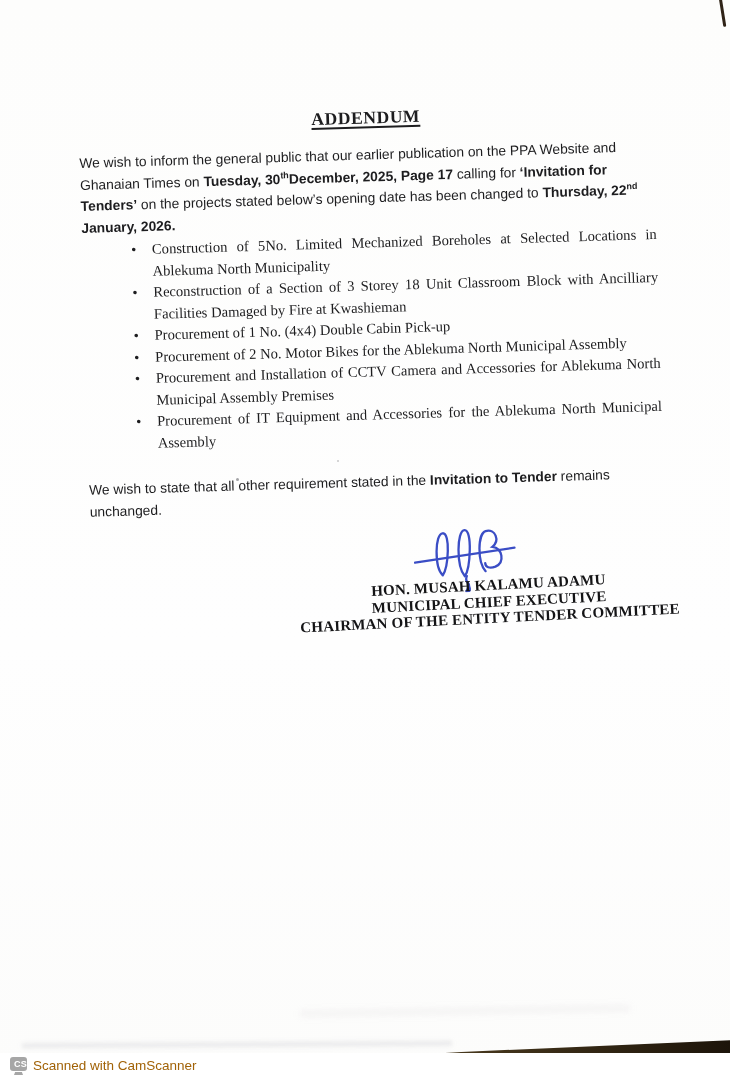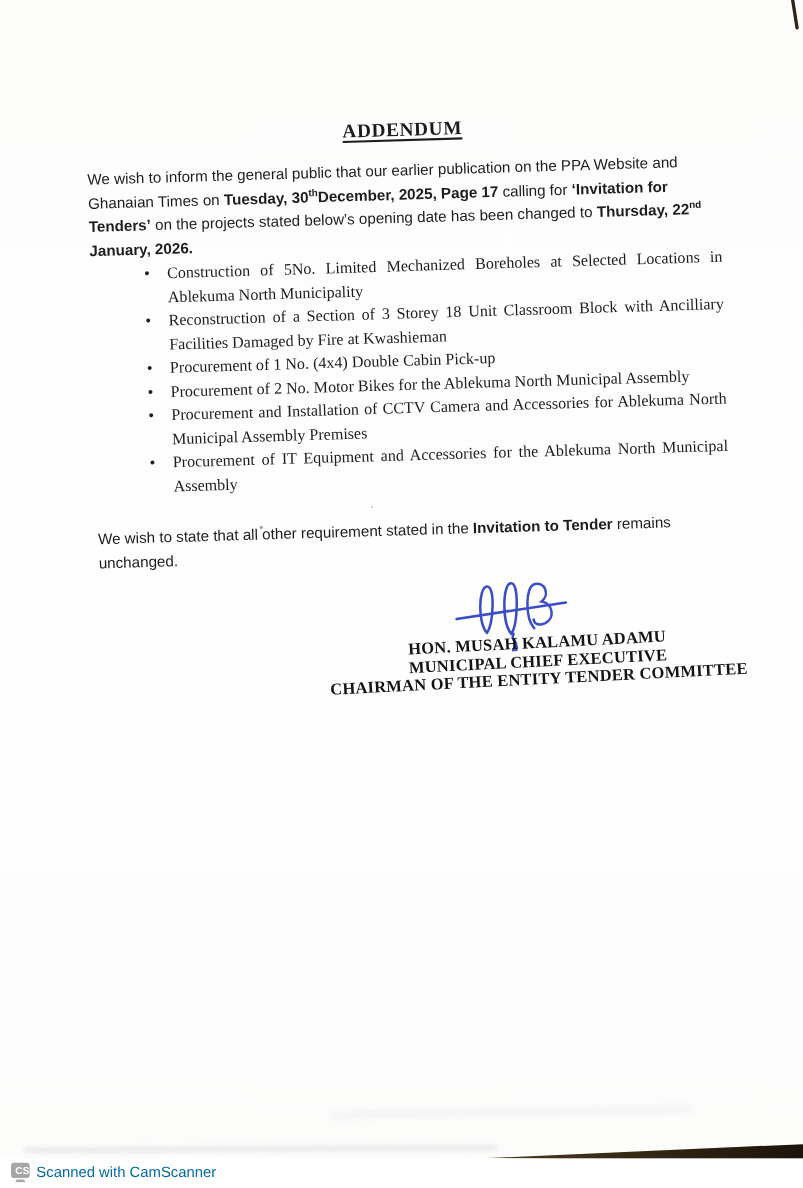--- a/index.html
+++ b/index.html
@@ -69,21 +69,21 @@
     background:#a6a6a6;border-radius:3px;color:#fff;
     font-family:"Liberation Sans", sans-serif;font-size:9px;font-weight:bold;
     text-align:right;line-height:14px;letter-spacing:.3px;
   }
   .cs-icon::after{
     content:"";position:absolute;left:4px;top:15px;width:9px;height:3px;
     background:#a6a6a6;clip-path:polygon(12% 0,88% 0,100% 100%,0 100%);
   }
   .cs-text{
     position:absolute;left:33px;top:5px;
-    font-family:"Liberation Sans", sans-serif;font-size:13.5px;color:#0369a1;
+    font-family:"Liberation Sans", sans-serif;font-size:13.5px;color:#a16207;
   }
 </style>
 </head>
 <body>
 
 <div class="page">
 
   <div class="content">
 
     <h1 class="doc-title">ADDENDUM</h1>

